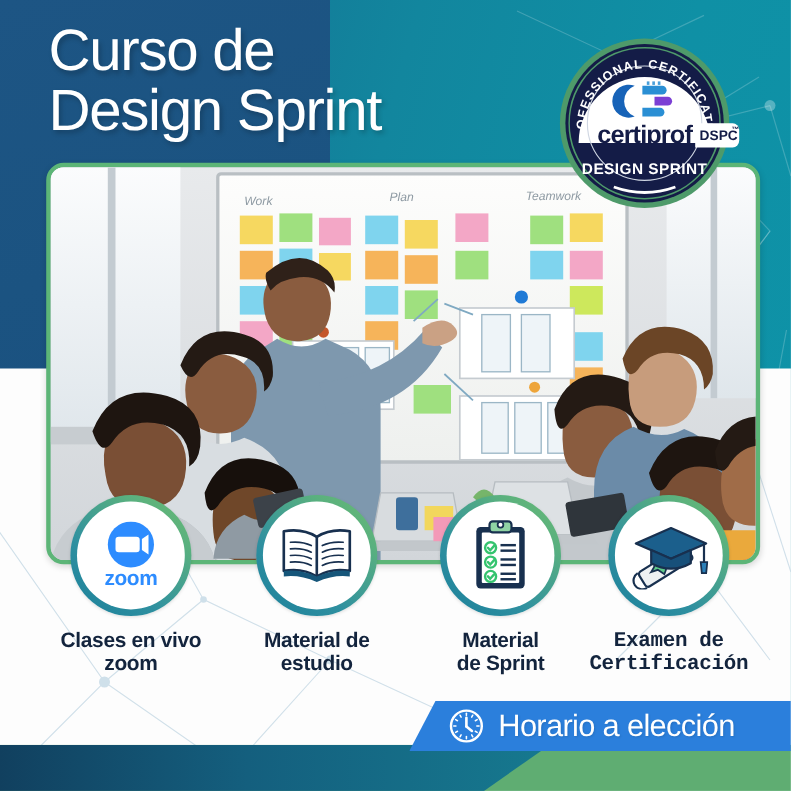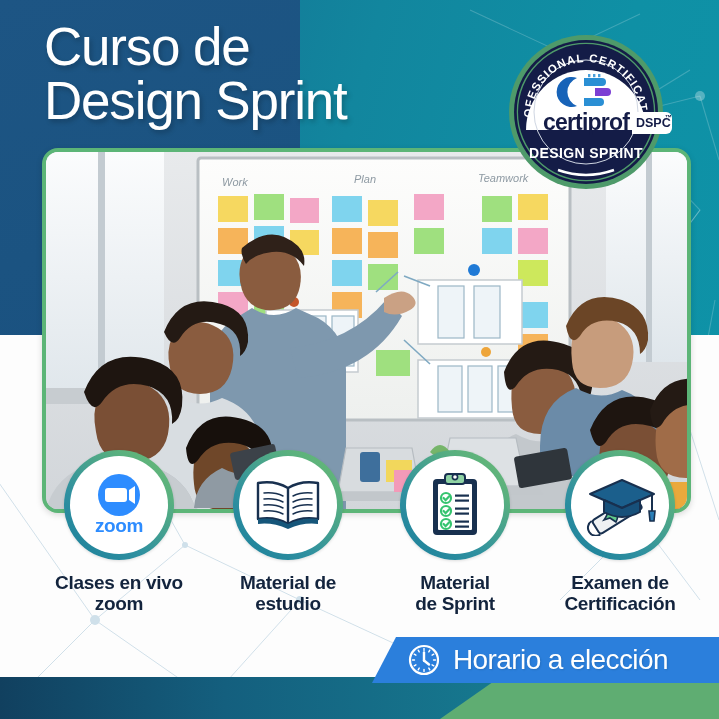--- a/index.html
+++ b/index.html
@@ -66,21 +66,21 @@
   }
   .badge svg{display:block;width:100%;height:100%;overflow:visible;}
 
   
   .features{
     position:absolute;left:0;top:450px;width:627px;height:165px;
   }
   .feature{
     position:absolute;top:0;width:168px;text-align:center;
   }
-  .f0{left:35px;} .f1{left:204px;} .f2{left:371px;} .f3{left:536px;}
+  .f0{left:35px;} .f1{left:204px;} .f2{left:371px;} .f3{left:524px;font-family:Liberation Mono, monospace;}
   .ring{
     position:relative;width:110px;height:110px;margin:0 auto;
     border-radius:50%;
     background:linear-gradient(40deg,#1a7f9a 0%,#2f90a0 35%,#59b07f 75%,#6bbb72 100%);
     box-shadow:0 1px 3px rgba(0,0,0,.13);
   }
   .ring .inner{
     position:absolute;left:6px;top:6px;width:98px;height:98px;
     border-radius:50%;background:#ffffff;
     display:flex;align-items:center;justify-content:center;

